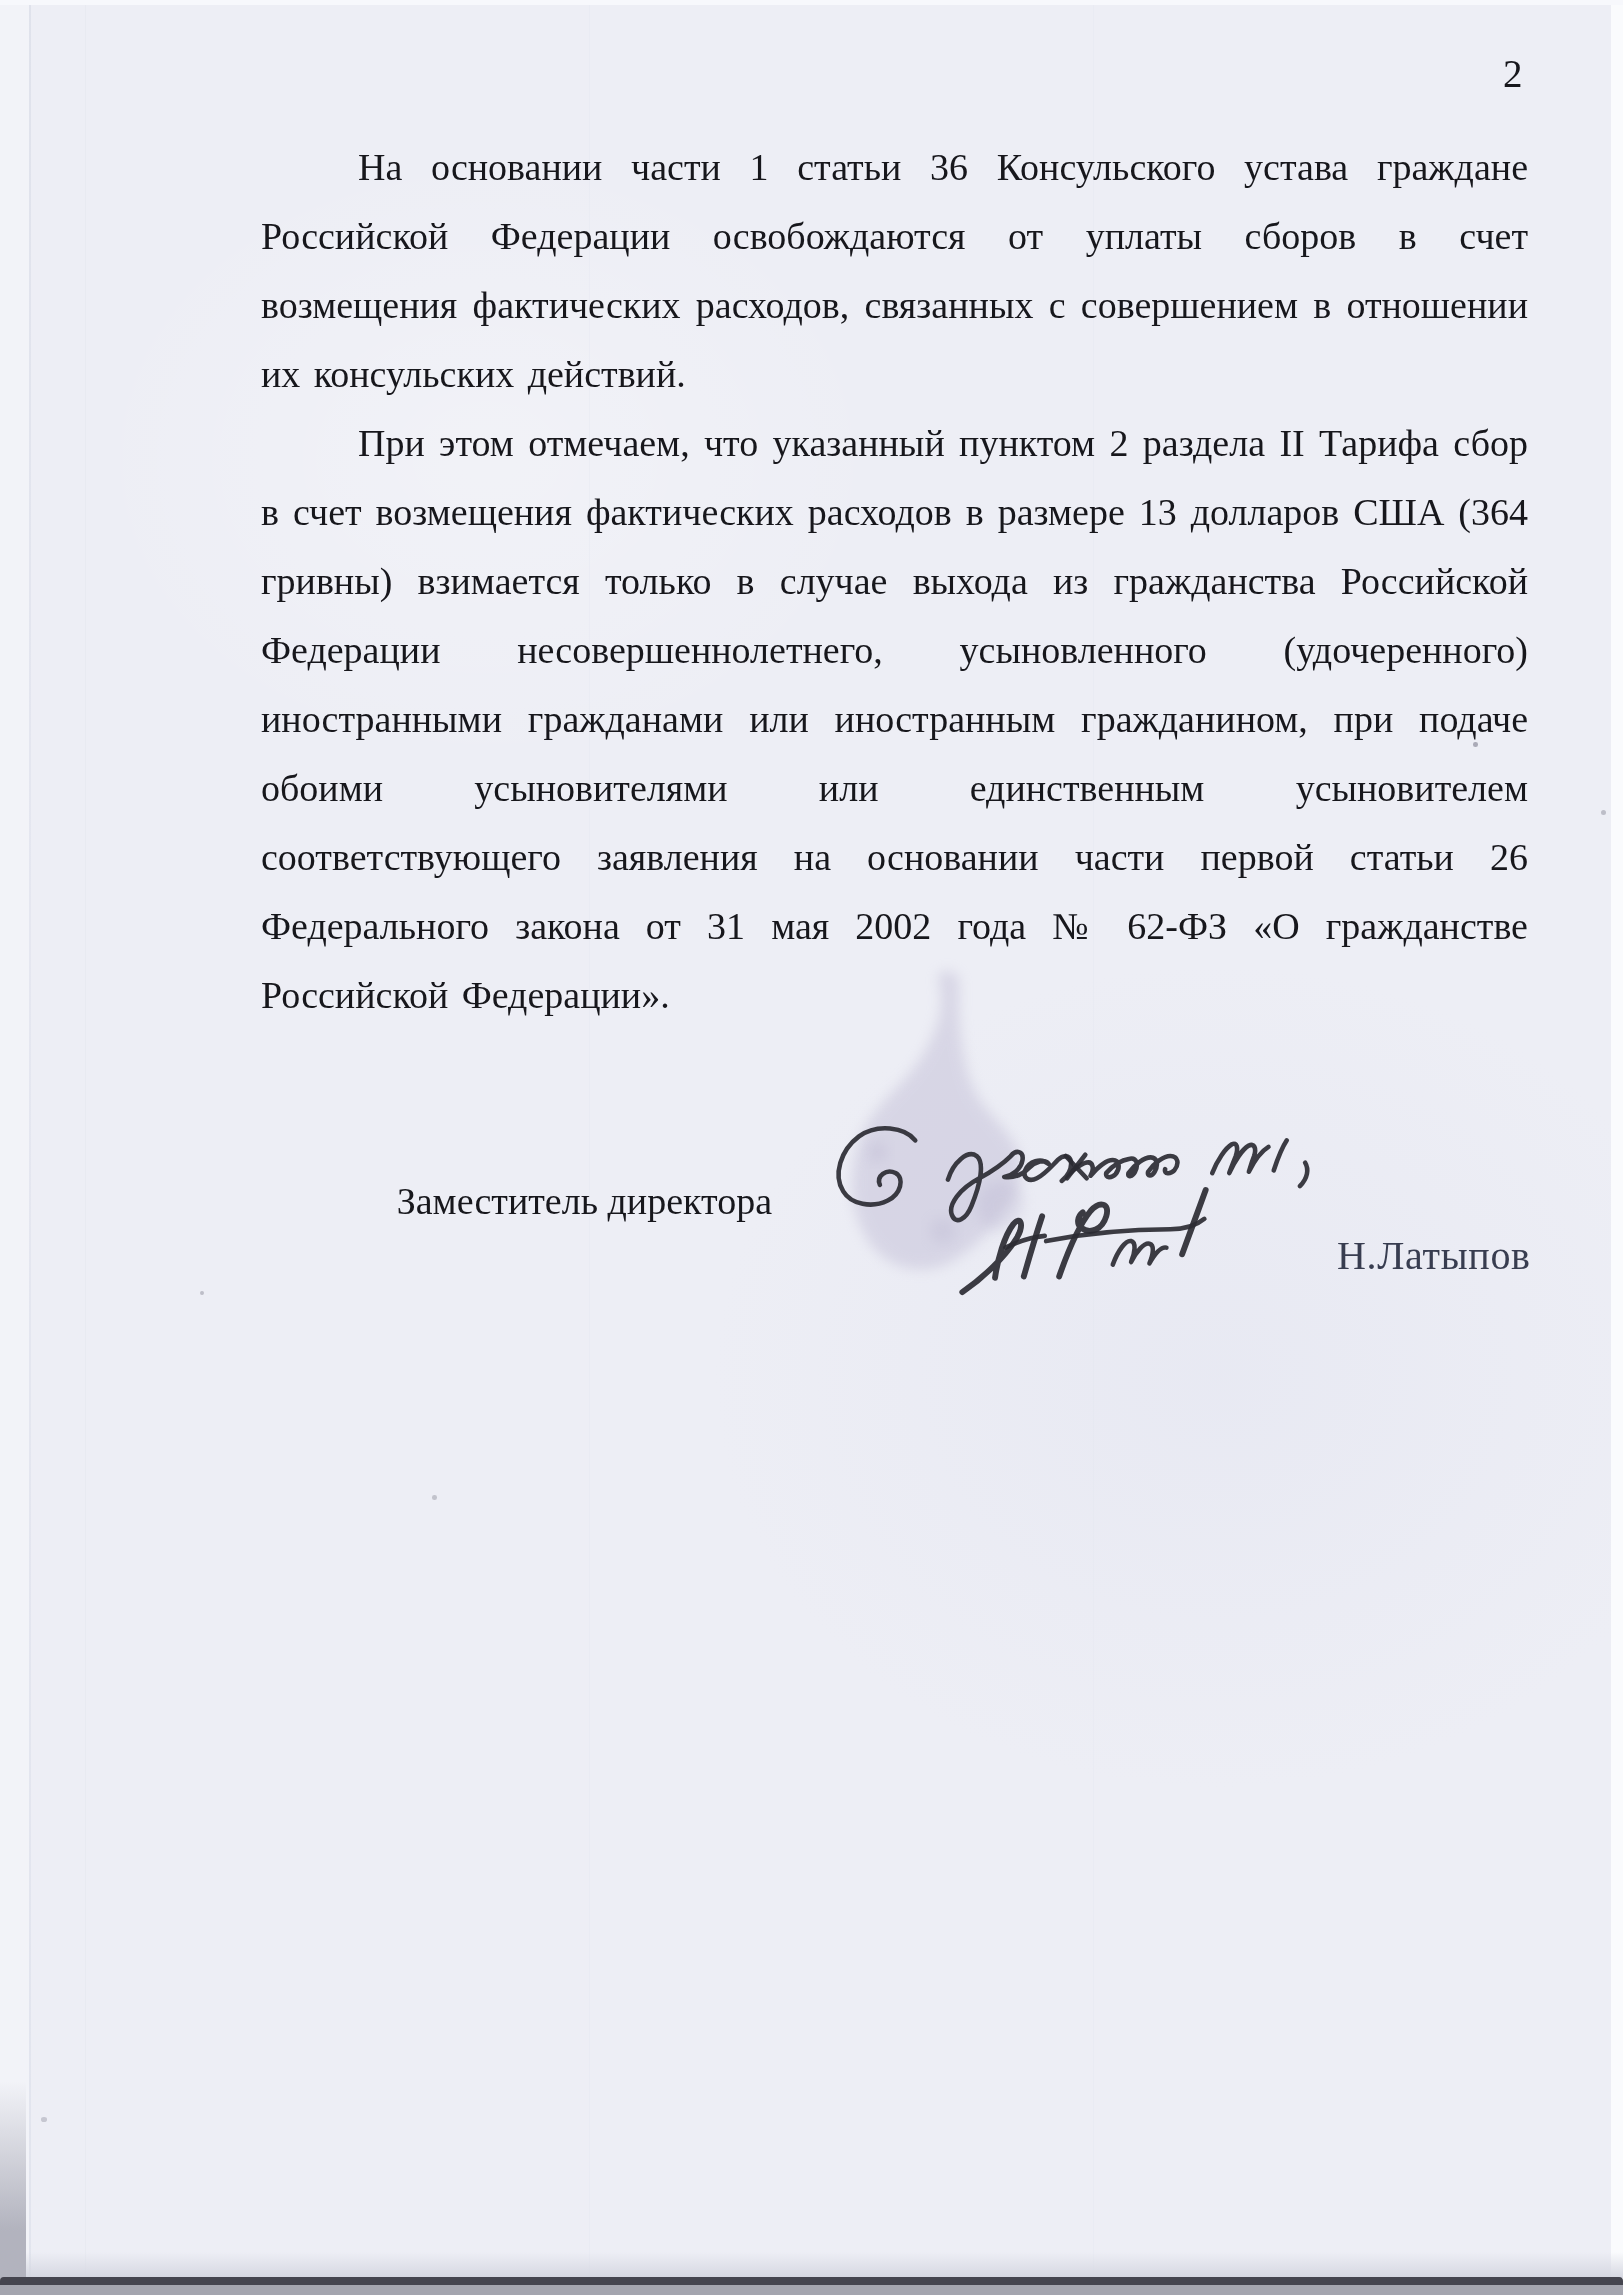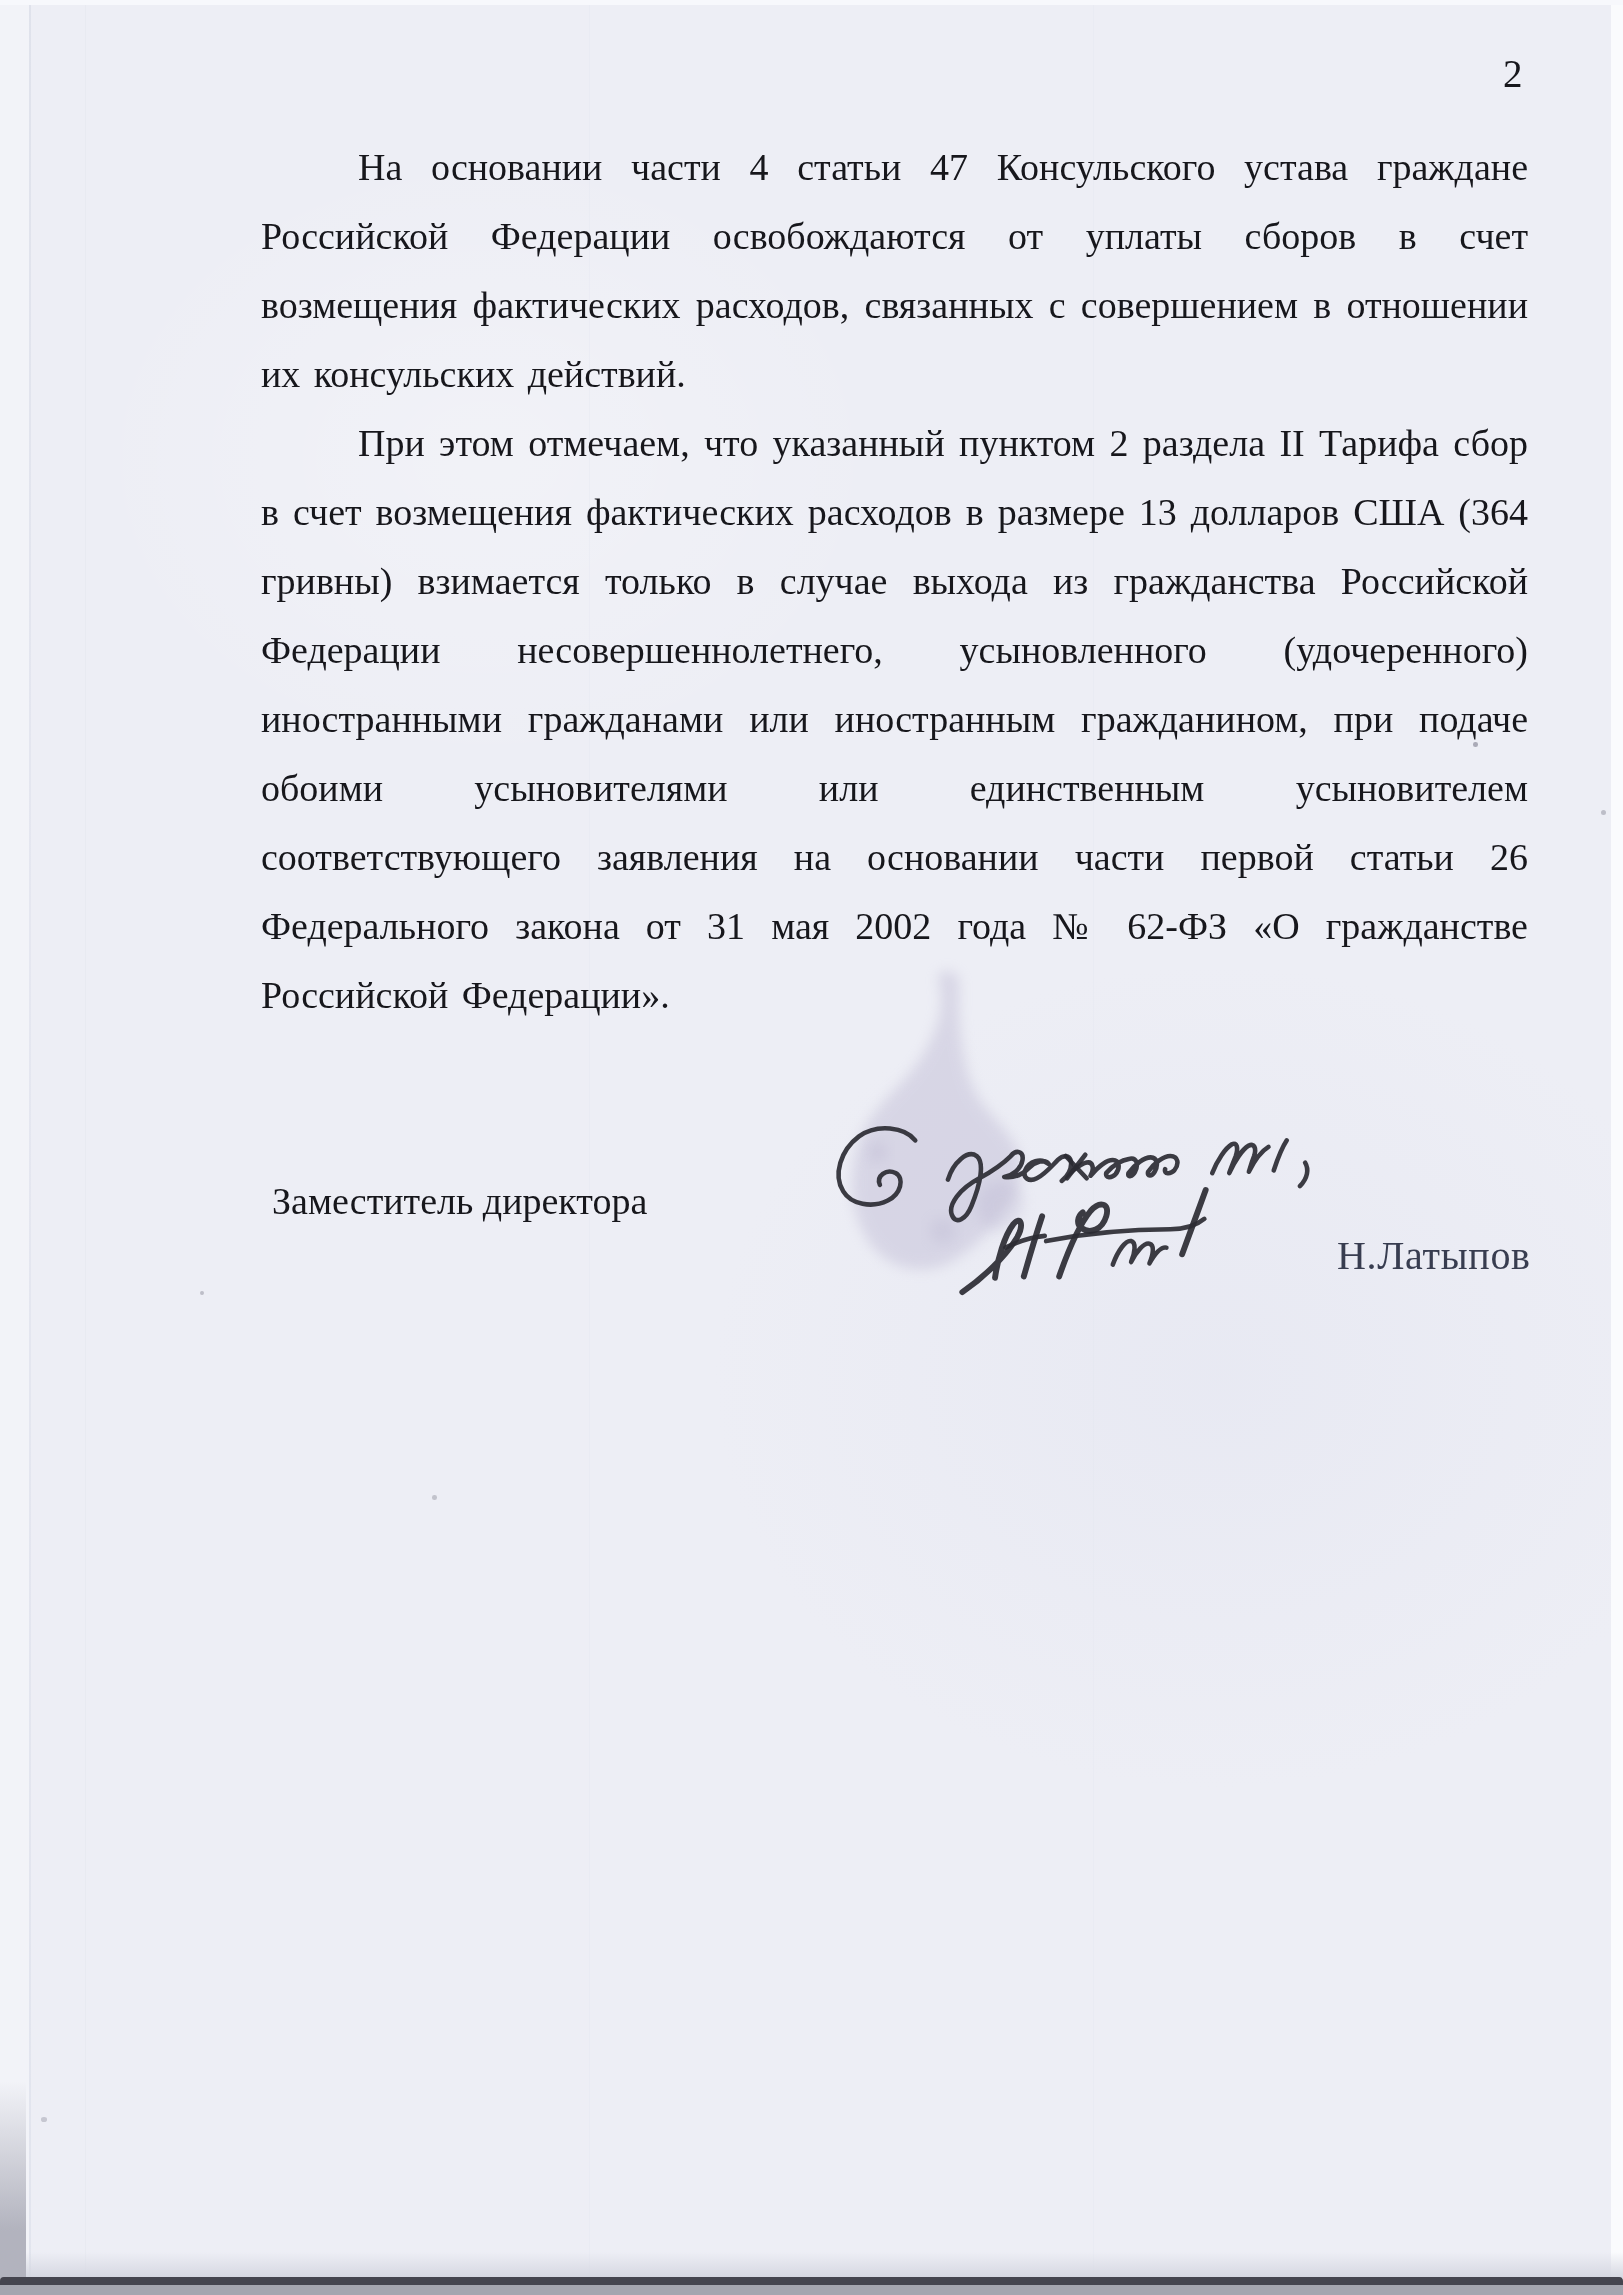--- a/index.html
+++ b/index.html
@@ -80,25 +80,25 @@
     line-height: 69px;
     text-align: justify;
   }
   .body-text p {
     margin: 0;
     text-indent: 97px;
     word-spacing: 3.9px;
   }
   .sig-title {
     position: absolute;
-    left: 272px; top: 1178px;
+    left: 261px; top: 1178px;
     width: 511px;
     font-size: 38px;
     line-height: 47px;
-    text-align: left;
+    text-align: right;
     white-space: nowrap;
   }
   .signer-name {
     position: absolute;
     left: 1337px; top: 1200px;
     font-size: 40px;
     line-height: 1;
     color: #383d50;
     letter-spacing: 0.7px;
     margin-top: 36px;
@@ -128,21 +128,21 @@
   <div class="fold-line"></div>
   <div class="streak" style="left:85px"></div>
   <div class="streak" style="left:589px; opacity:.3"></div>
   <div class="streak" style="left:1093px; opacity:.3"></div>
   <div class="edge-right-white"></div>
   <div class="edge-top-white"></div>
 
   <div class="page-number">2</div>
 
   <div class="body-text">
-    <p>На основании части 4 статьи 47 Консульского устава граждане Российской Федерации освобождаются от уплаты сборов в счет возмещения фактических расходов, связанных с совершением в отношении их консульских действий.</p>
+    <p>На основании части 1 статьи 36 Консульского устава граждане Российской Федерации освобождаются от уплаты сборов в счет возмещения фактических расходов, связанных с совершением в отношении их консульских действий.</p>
     <p>При этом отмечаем, что указанный пунктом 2 раздела II Тарифа сбор в счет возмещения фактических расходов в размере 13 долларов США (364 гривны) взимается только в случае выхода из гражданства Российской Федерации несовершеннолетнего, усыновленного (удочеренного) иностранными гражданами или иностранным гражданином, при подаче обоими усыновителями или единственным усыновителем соответствующего заявления на основании части первой статьи 26 Федерального закона от 31 мая 2002 года № 62-ФЗ «О гражданстве Российской Федерации».</p>
   </div>
 
   <div class="sig-title">
     <div>Заместитель директора</div>
   </div>
 
   <svg class="handwriting" width="628" height="393" viewBox="1150 1430 960 600" aria-label="С уважением,">
     <defs>
       <filter id="blur" x="-30%" y="-30%" width="160%" height="160%">

